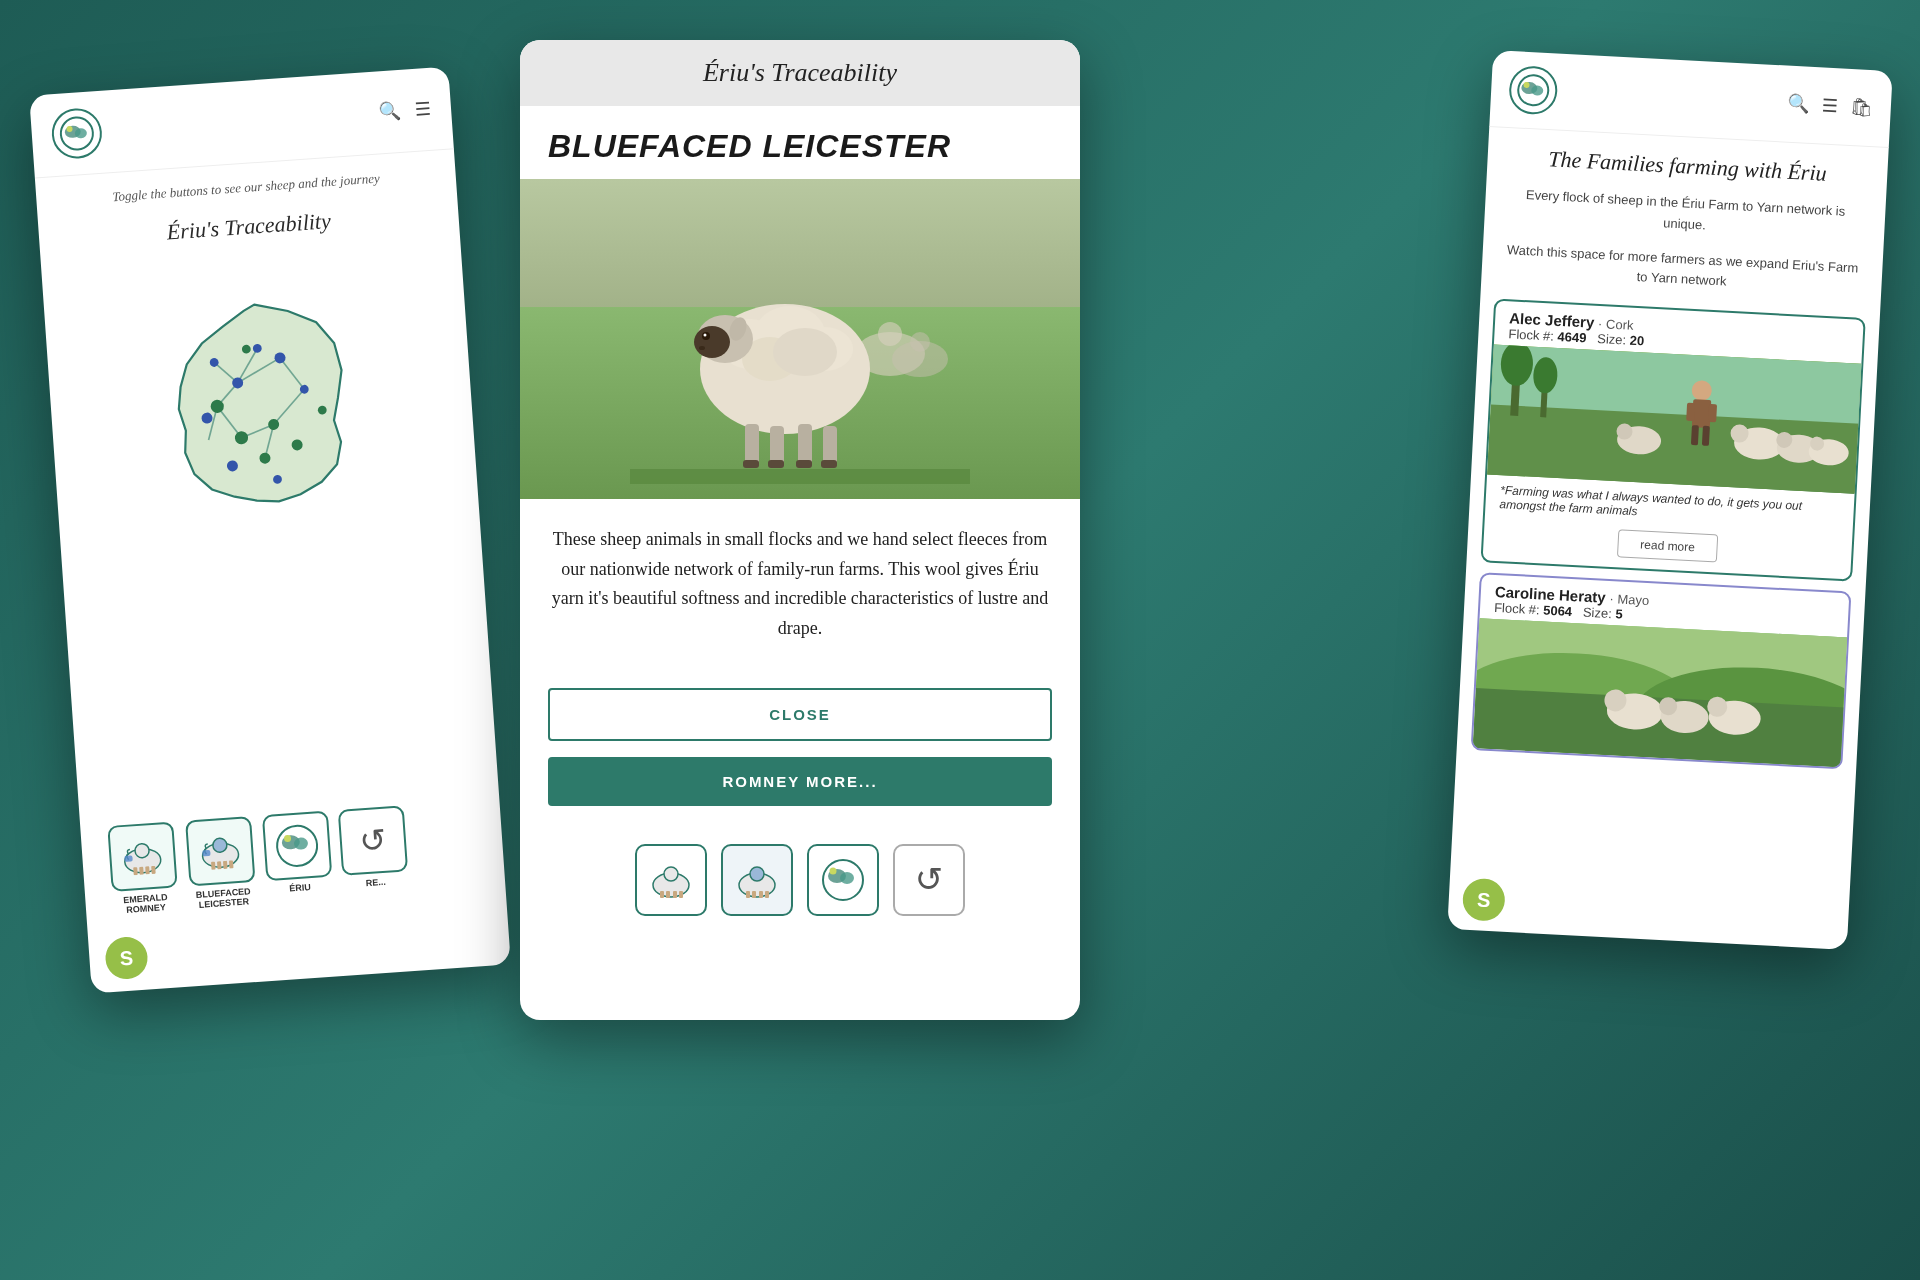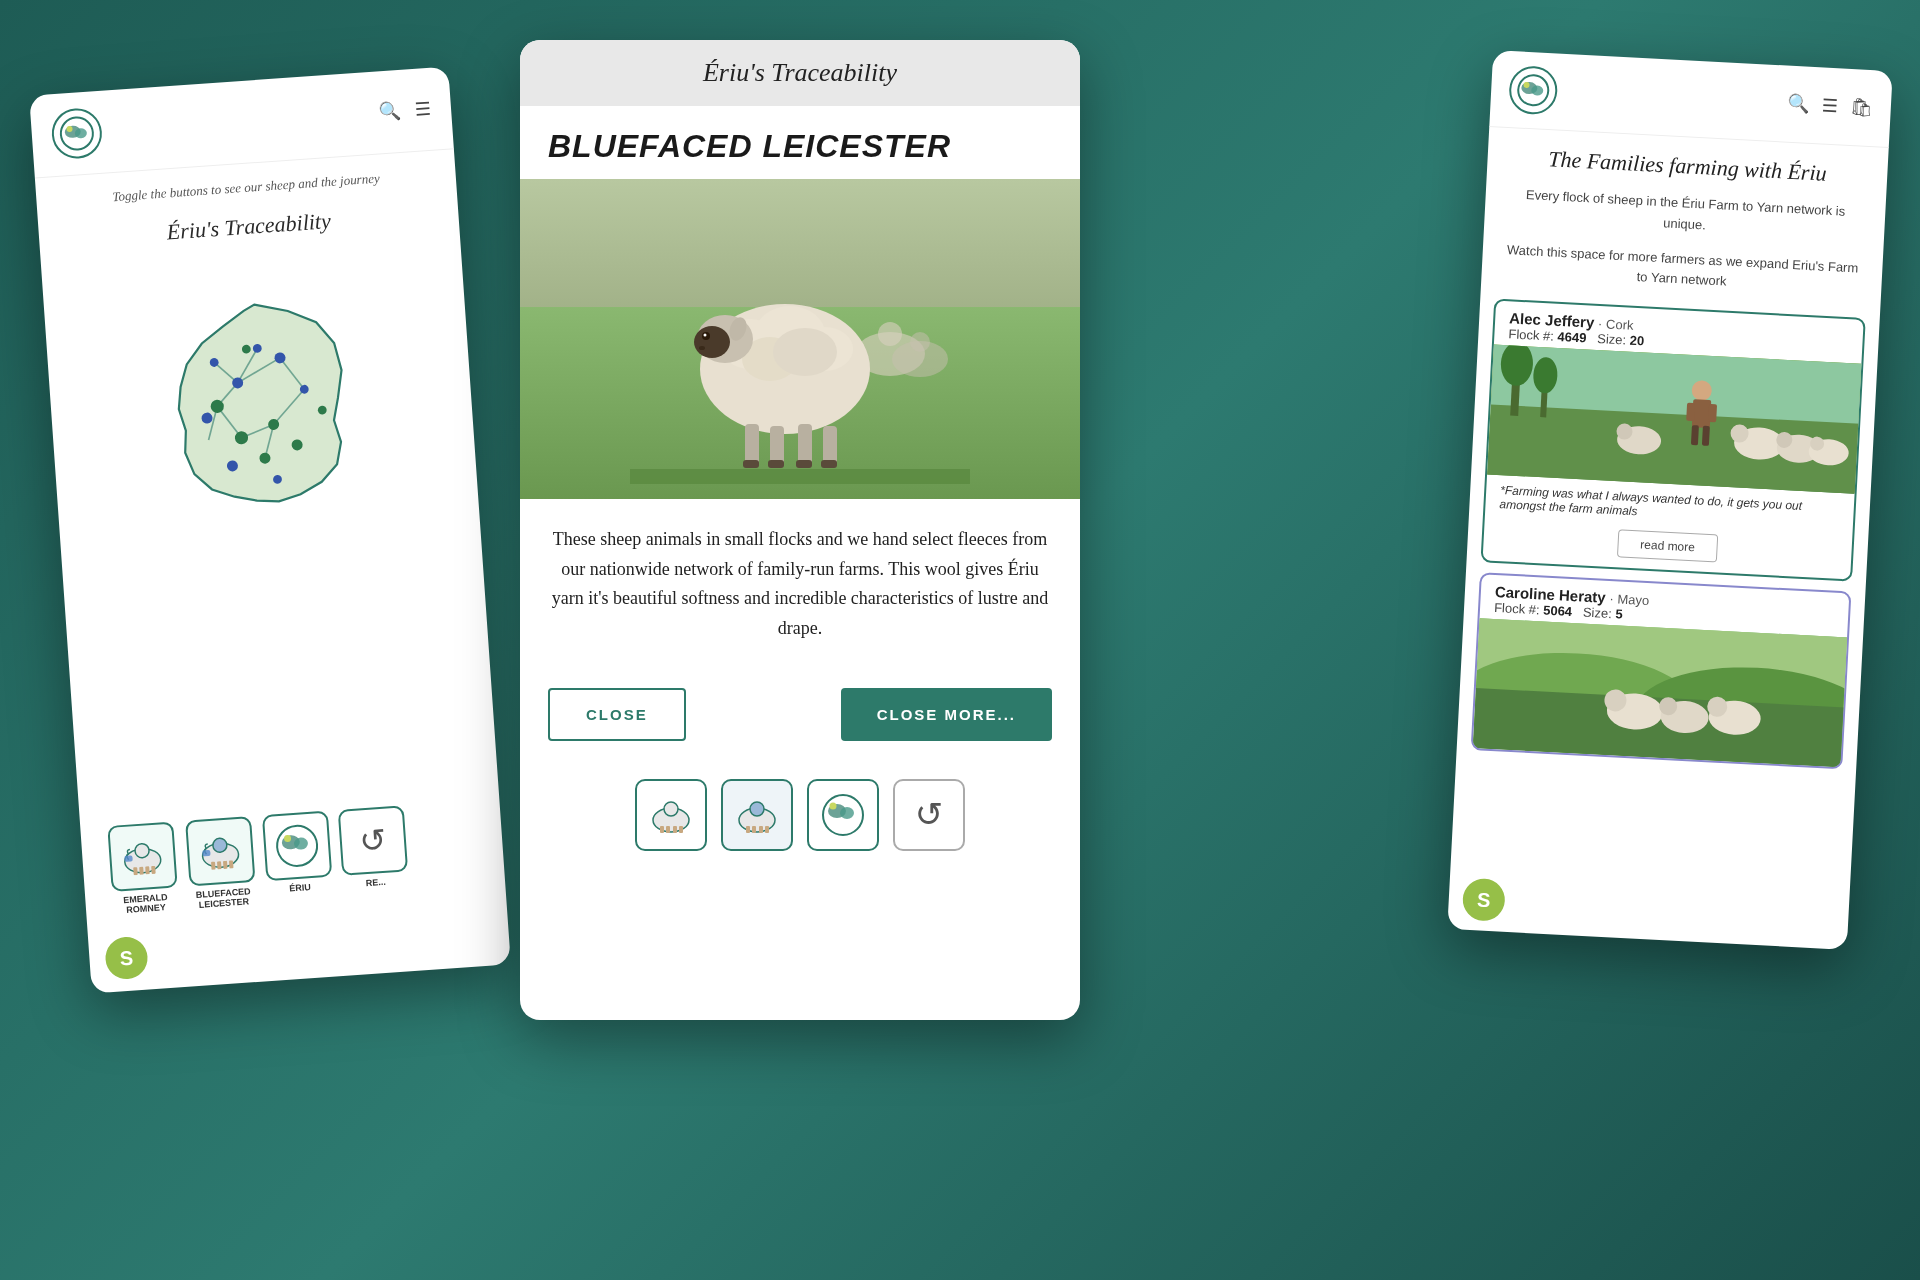--- a/index.html
+++ b/index.html
@@ -205,20 +205,21 @@
       line-height: 1.65;
       text-align: center;
       font-family: Georgia, serif;
     }
 
     .card-center .btn-row {
       display: flex;
       gap: 16px;
       padding: 18px 28px 28px;
       justify-content: space-between;
+      flex-direction: column;
     }
 
     .btn-close {
       padding: 16px 36px;
       border: 2px solid #2d7a6a;
       border-radius: 4px;
       background: white;
       color: #2d7a6a;
       font-size: 15px;
       font-family: Arial, sans-serif;
@@ -567,21 +568,21 @@
       <rect x="191" y="266" width="16" height="8" fill="#5a4a3a" rx="3"></rect>
 
       <rect x="0" y="275" width="340" height="20" fill="#5a8a40" opacity="0.8"></rect>
     </svg>
   </div>
 
   <div class="description-text">These sheep animals in small flocks and we hand select fleeces from our nationwide network of family-run farms. This wool gives Ériu yarn it's beautiful softness and incredible characteristics of lustre and drape.</div>
 
   <div class="btn-row">
     <button class="btn-close">CLOSE</button>
-    <button class="btn-learn">CLOSE MORE...</button>
+    <button class="btn-learn">ROMNEY MORE...</button>
   </div>
 
   <div class="card-center .bottom-breed-row" style="display:flex;gap:14px;padding:10px 20px 16px;justify-content:center;">
     <div class="center-breed-box">
       <svg width="46" height="38" viewBox="0 0 46 38">
         <ellipse cx="23" cy="24" rx="18" ry="12" fill="#e8e8e8" stroke="#2d7a6a" stroke-width="1.5"></ellipse>
         <circle cx="23" cy="13" r="7" fill="#e8e8e8" stroke="#2d7a6a" stroke-width="1.5"></circle>
         <rect x="12" y="30" width="4" height="7" fill="#c8a880" rx="1"></rect>
         <rect x="18" y="30" width="4" height="7" fill="#c8a880" rx="1"></rect>
         <rect x="25" y="30" width="4" height="7" fill="#c8a880" rx="1"></rect>

